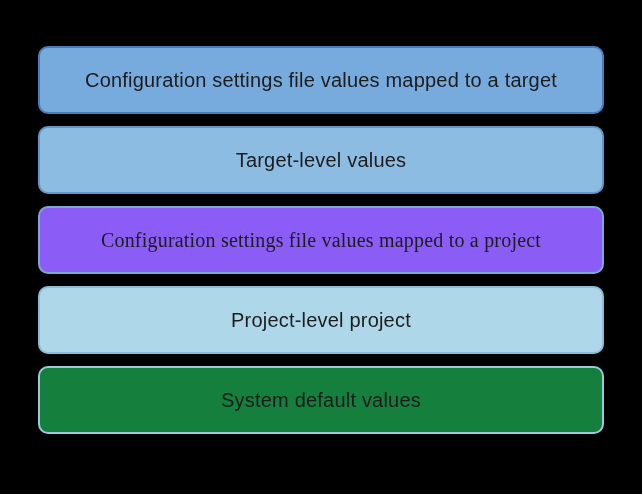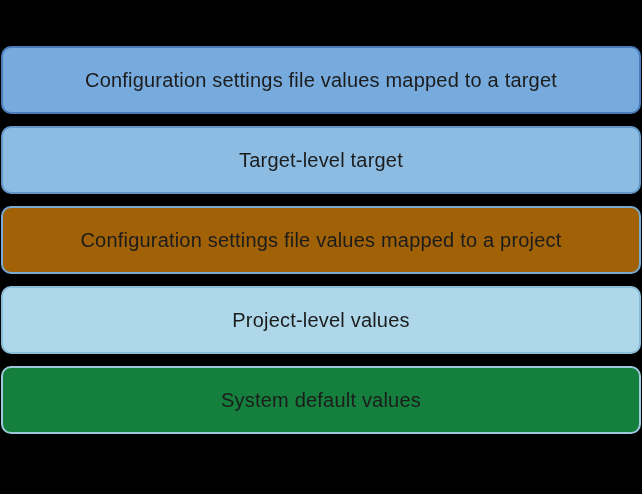--- a/index.html
+++ b/index.html
@@ -14,21 +14,21 @@
   }
   .diagram {
     position: relative;
     width: 642px;
     height: 494px;
     box-sizing: border-box;
     padding-top: 46px;
   }
   .bar {
     box-sizing: border-box;
-    width: 640px;
+    width: 566px;
     height: 68px;
     margin: 0 auto 12px auto;
     border: 2px solid;
     border-radius: 10px;
     display: flex;
     align-items: center;
     justify-content: center;
     box-shadow: 0 1px 1px rgba(0,0,0,0.35);
   }
   .bar-label {
@@ -41,28 +41,28 @@
 </head>
 <body style="background-color: rgb(0, 0, 0);">
 
 <div class="diagram">
 
   <div class="bar" style="background-color: rgb(119, 170, 221); border-color: rgb(74, 124, 186);">
     <span class="bar-label" style="color: rgb(28, 28, 28);">Configuration settings file values mapped to a target</span>
   </div>
 
   <div class="bar" style="background-color: rgb(140, 188, 226); border-color: rgb(99, 149, 198);">
-    <span class="bar-label" style="color: rgb(28, 28, 28);">Target-level target</span>
+    <span class="bar-label" style="color: rgb(28, 28, 28);">Target-level values</span>
   </div>
 
-  <div class="bar" style="background-color: #a16207; border-color: rgb(120, 170, 210);">
+  <div class="bar" style="background-color: #8b5cf6; border-color: rgb(120, 170, 210); font-family: Liberation Serif, serif;">
     <span class="bar-label" style="color: rgb(28, 28, 28);">Configuration settings file values mapped to a project</span>
   </div>
 
   <div class="bar" style="background-color: rgb(174, 216, 234); border-color: rgb(139, 188, 216);">
-    <span class="bar-label" style="color: rgb(28, 28, 28);">Project-level values</span>
+    <span class="bar-label" style="color: rgb(28, 28, 28);">Project-level project</span>
   </div>
 
   <div class="bar" style="background-color: #15803d; border-color: rgb(156, 200, 220);">
     <span class="bar-label" style="color: rgb(28, 28, 28);">System default values</span>
   </div>
 
 </div>
 
 </body></html>

